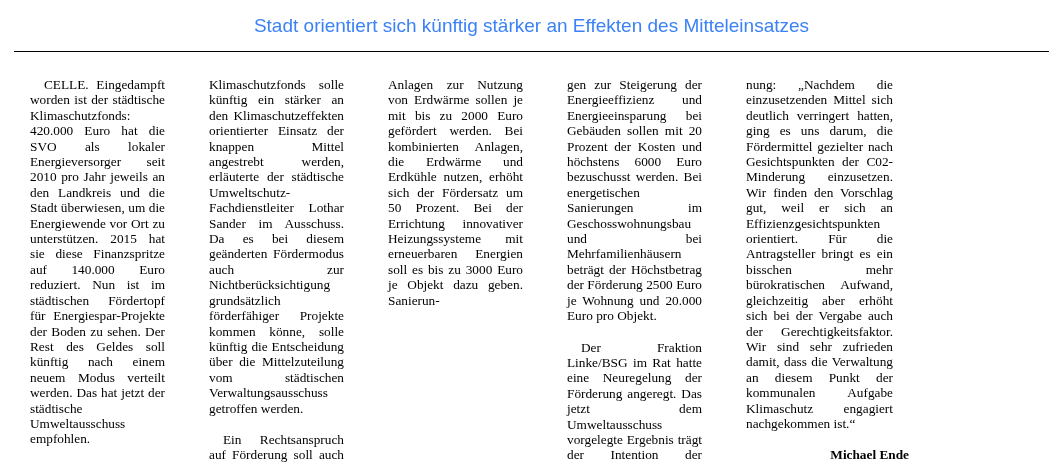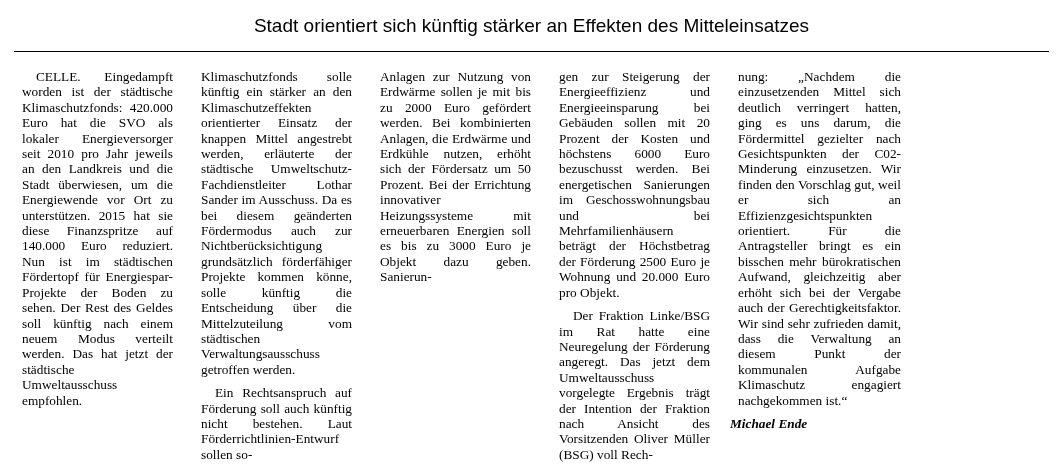--- a/index.html
+++ b/index.html
@@ -29,21 +29,21 @@
     text-align: center;
     letter-spacing: -0.5px;
     margin: 8px 0 0 0;
     white-space: nowrap;
   }
   .subhead {
     font-family: "Liberation Sans", sans-serif;
     font-size: 19px;
     line-height: 24px;
     text-align: center;
-    color: #000000;
+    color: #3b82f6;
     margin: 14px 0 0 0;
     white-space: nowrap;
   }
   .rule {
     border: none;
     border-top: 1px solid #000;
     margin: 13px 0 0 0;
     height: 0;
   }
   .columns {
@@ -59,31 +59,30 @@
     line-height: 15.4px;
     text-align: justify;
     text-justify: inter-word;
     hyphens: auto;
     -webkit-hyphens: auto;
   }
   .col:last-child {
     padding-right: 0;
   }
   .col p {
-    margin: 8px;
+    margin: 16px;
   }
   .col p + p {
     text-indent: 14px;
   }
   .col p.noindent {
     text-indent: 0;
   }
   .byline {
-    text-align: left;
-    font-style: italic;
+    text-align: right;
     font-weight: bold;
     margin-top: 2px;
     font-size: 13.3px;
     line-height: 15.4px;
   }
   .firstpara {
     text-indent: 14px;
   }
 </style>
 </head>

